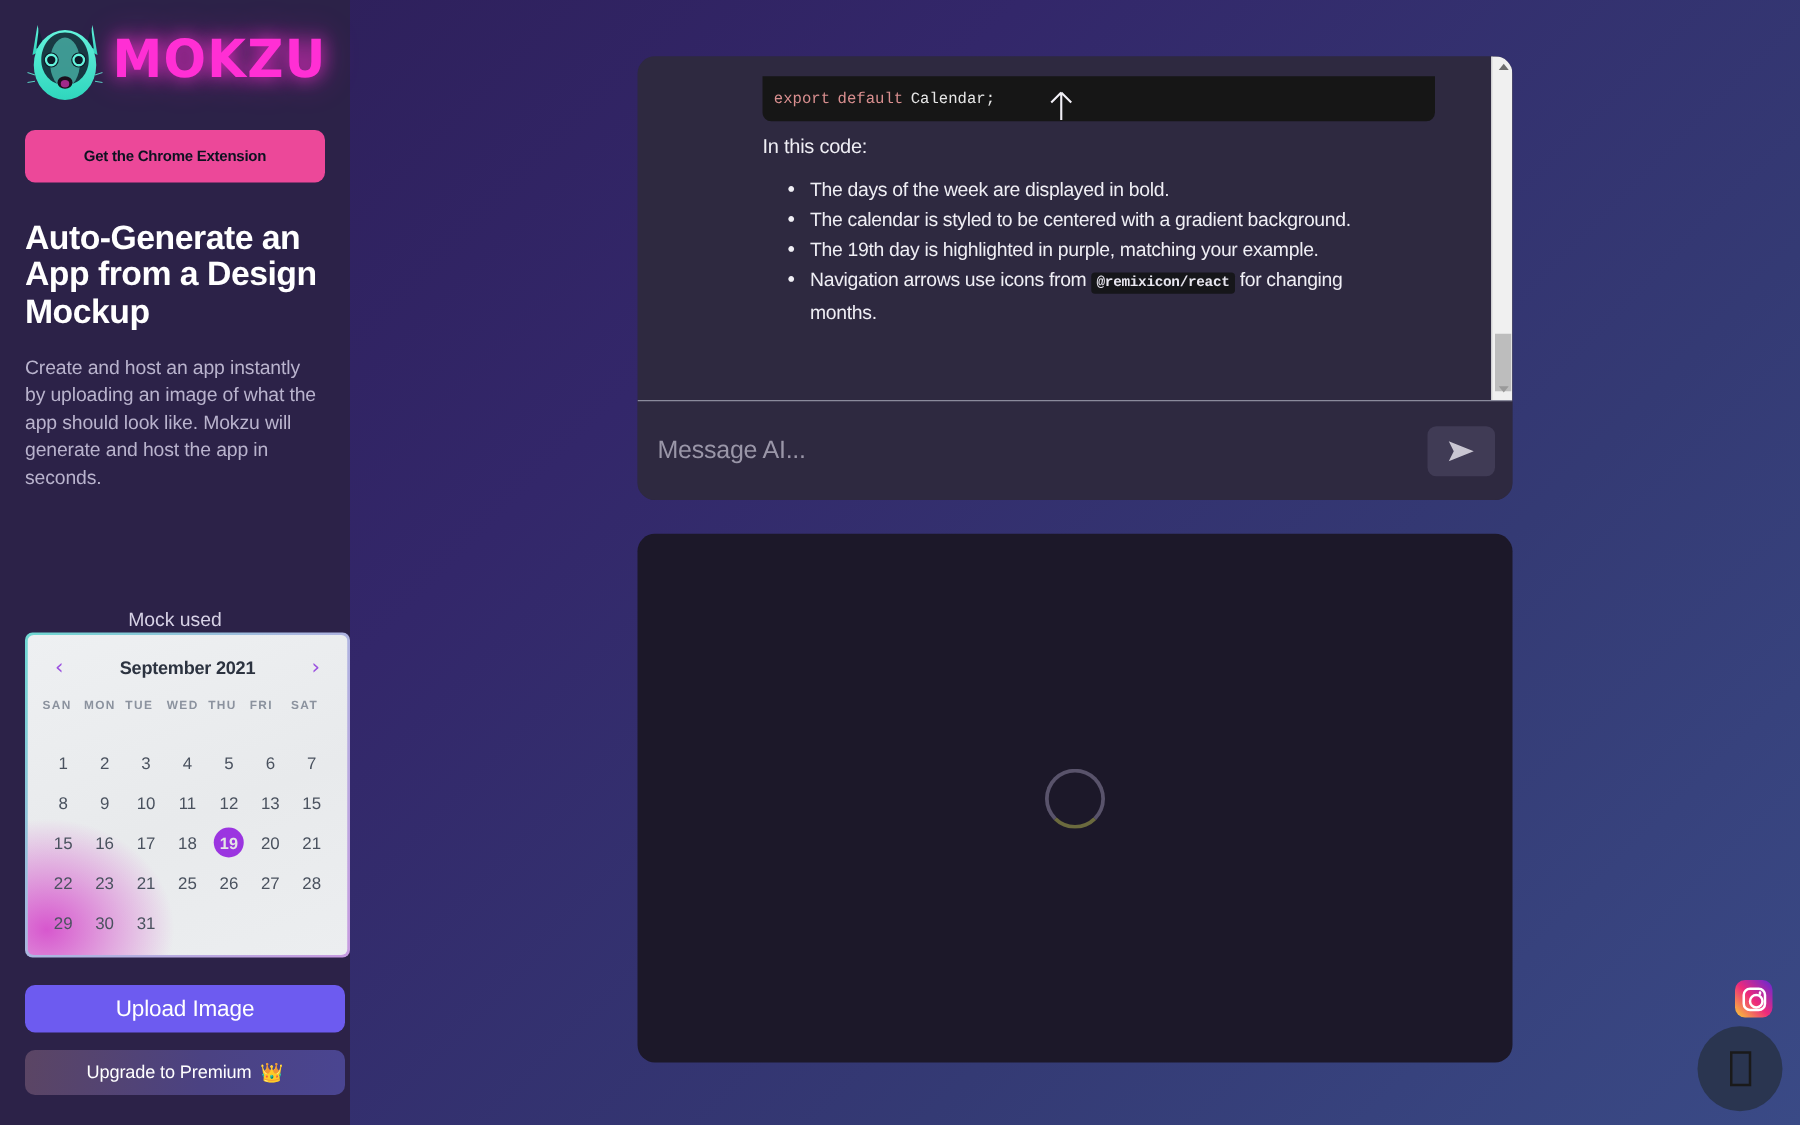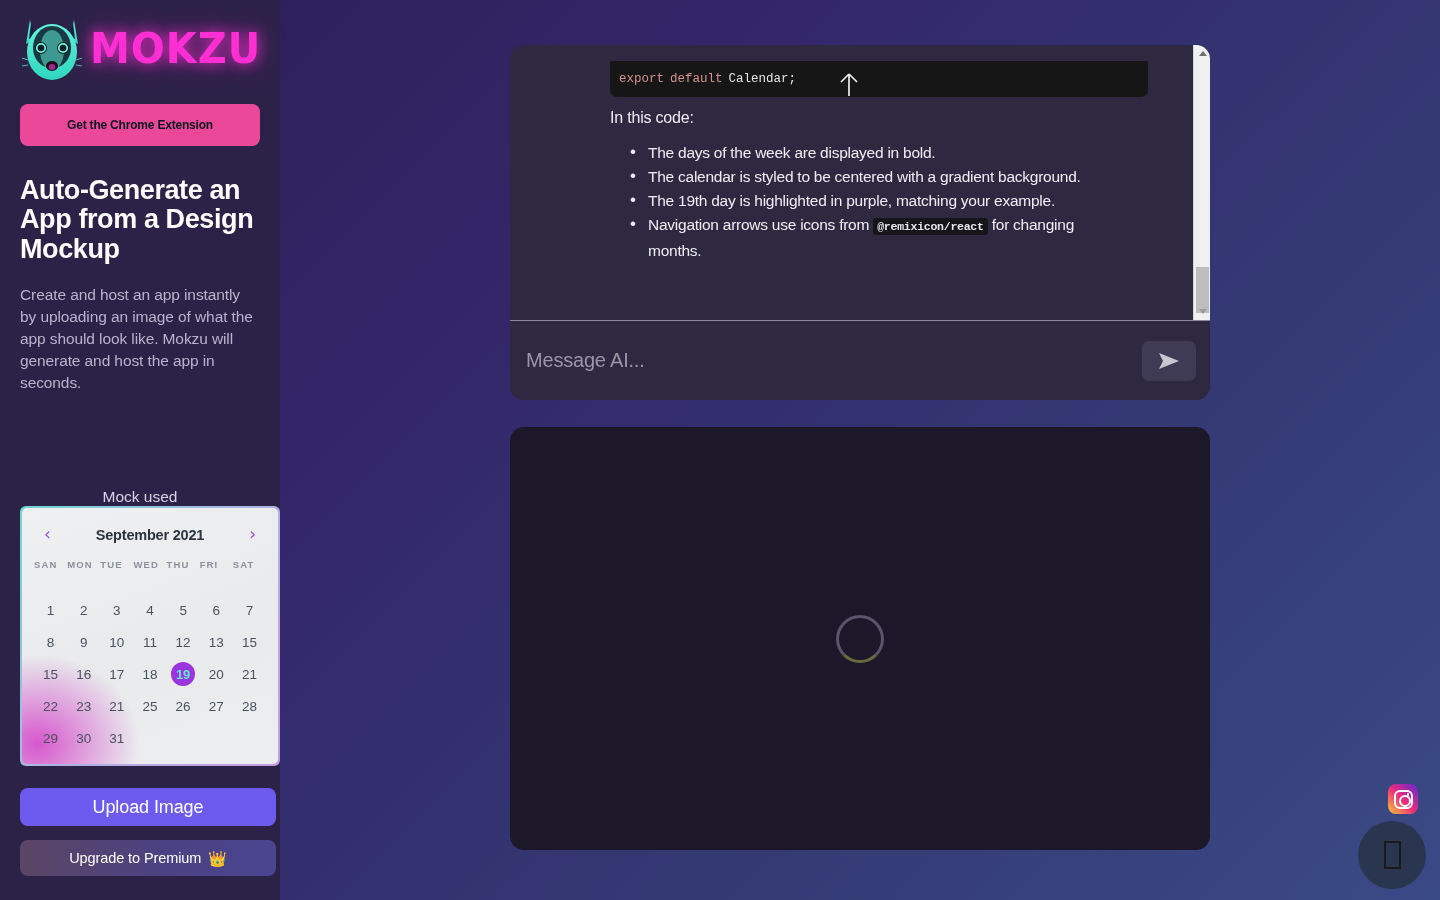--- a/index.html
+++ b/index.html
@@ -128,21 +128,21 @@
     text-align: center;
     font-size: 13.5px;
     color: #4a525f;
     font-weight: 500;
     height: 32px;
     display: flex; align-items: center; justify-content: center;
     cursor: pointer;
   }
   .cal-day.sel span {
     background: #9b35e0;
-    color: #5eead4;
+    color: #e5e5e5;
     width: 24px; height: 24px;
     border-radius: 50%;
     display: flex; align-items: center; justify-content: center;
     font-size: 13px; font-weight: 600; text-align: center;
   }
 
   .upload-btn {
     width: 256px; margin: 0 auto;
     margin-top: 22px;
     height: 38px;

